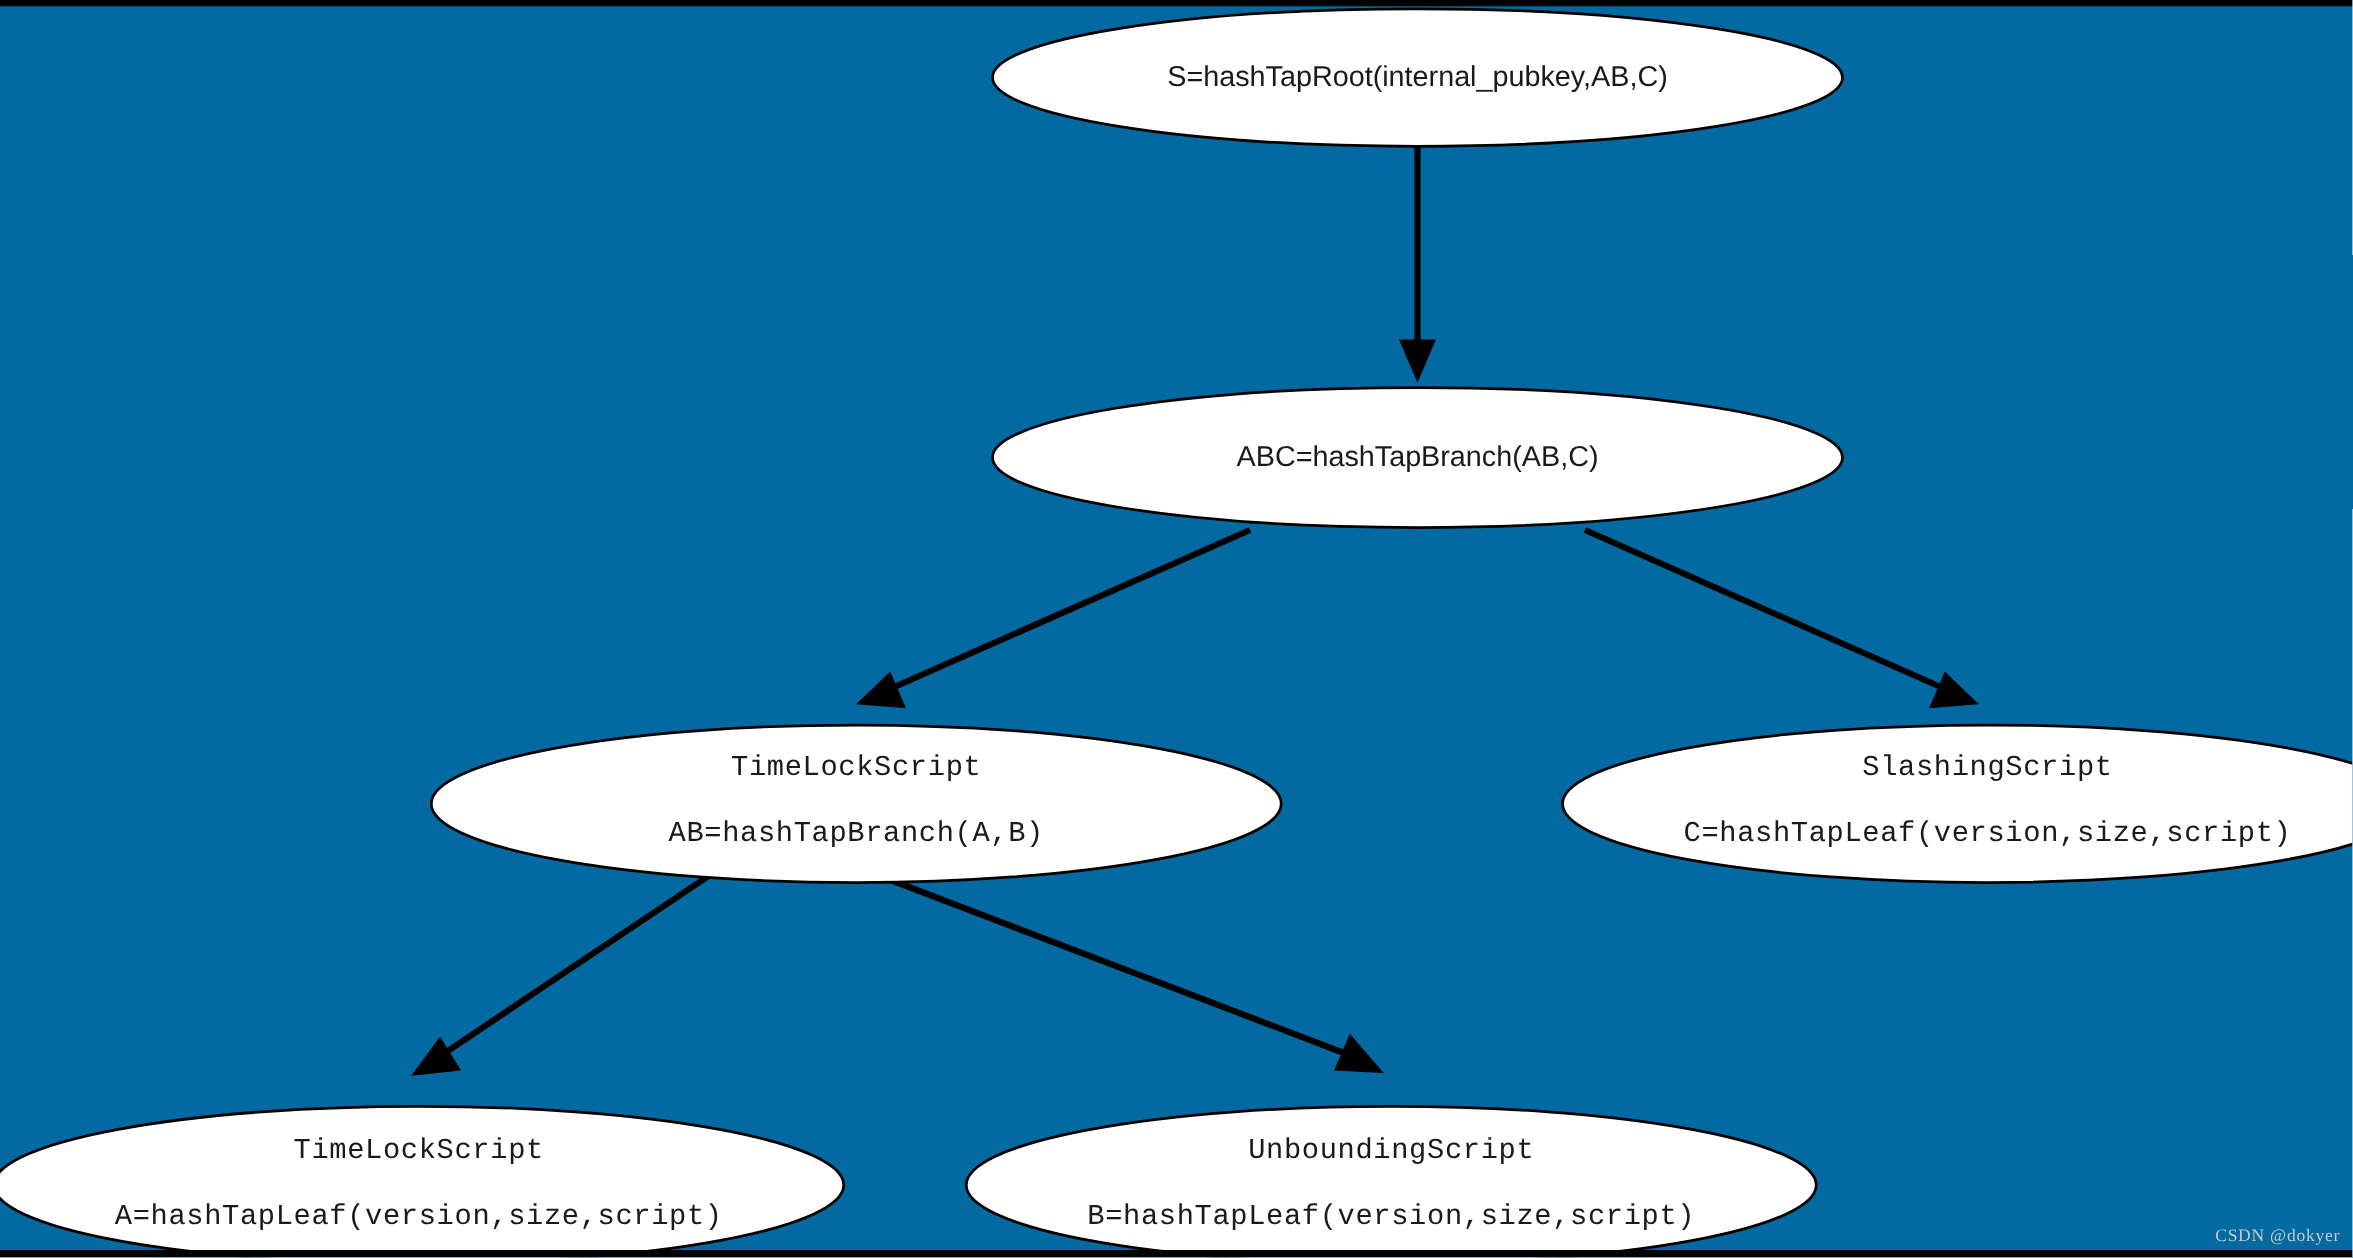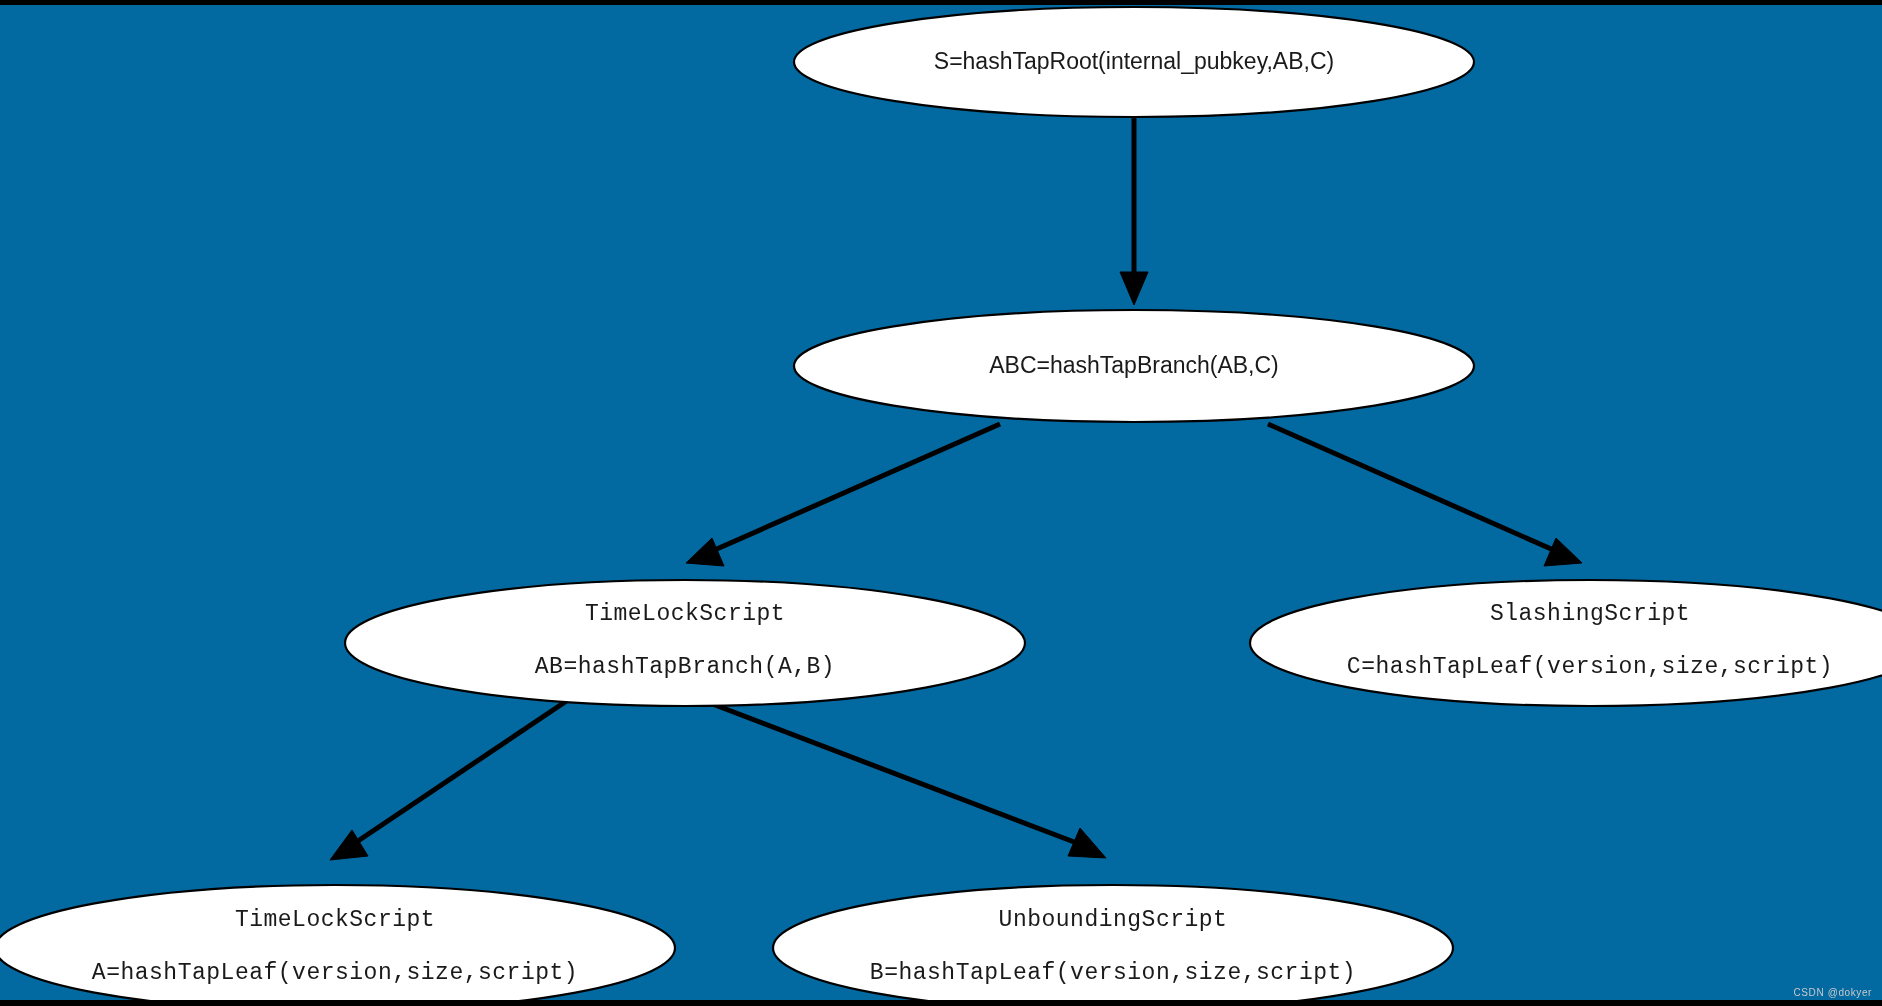--- a/index.html
+++ b/index.html
@@ -52,22 +52,22 @@
     font-size: 23px;
     fill: #1a1a1a;
     text-anchor: middle;
     dominant-baseline: middle;
     letter-spacing: 0.5px;
   }
   .watermark {
     position: absolute;
     right: 10px;
     bottom: 8px;
-    font-family: Liberation Sans, sans-serif;
-    font-size: 10px;
+    font-family: Liberation Serif, serif;
+    font-size: 14px;
     color: #c9c9c9;
     letter-spacing: 0.6px;
     user-select: none;
   }
   .frame-top {
     position: absolute;
     left: 0;
     top: 0;
     width: 1882px;
     height: 5px;

